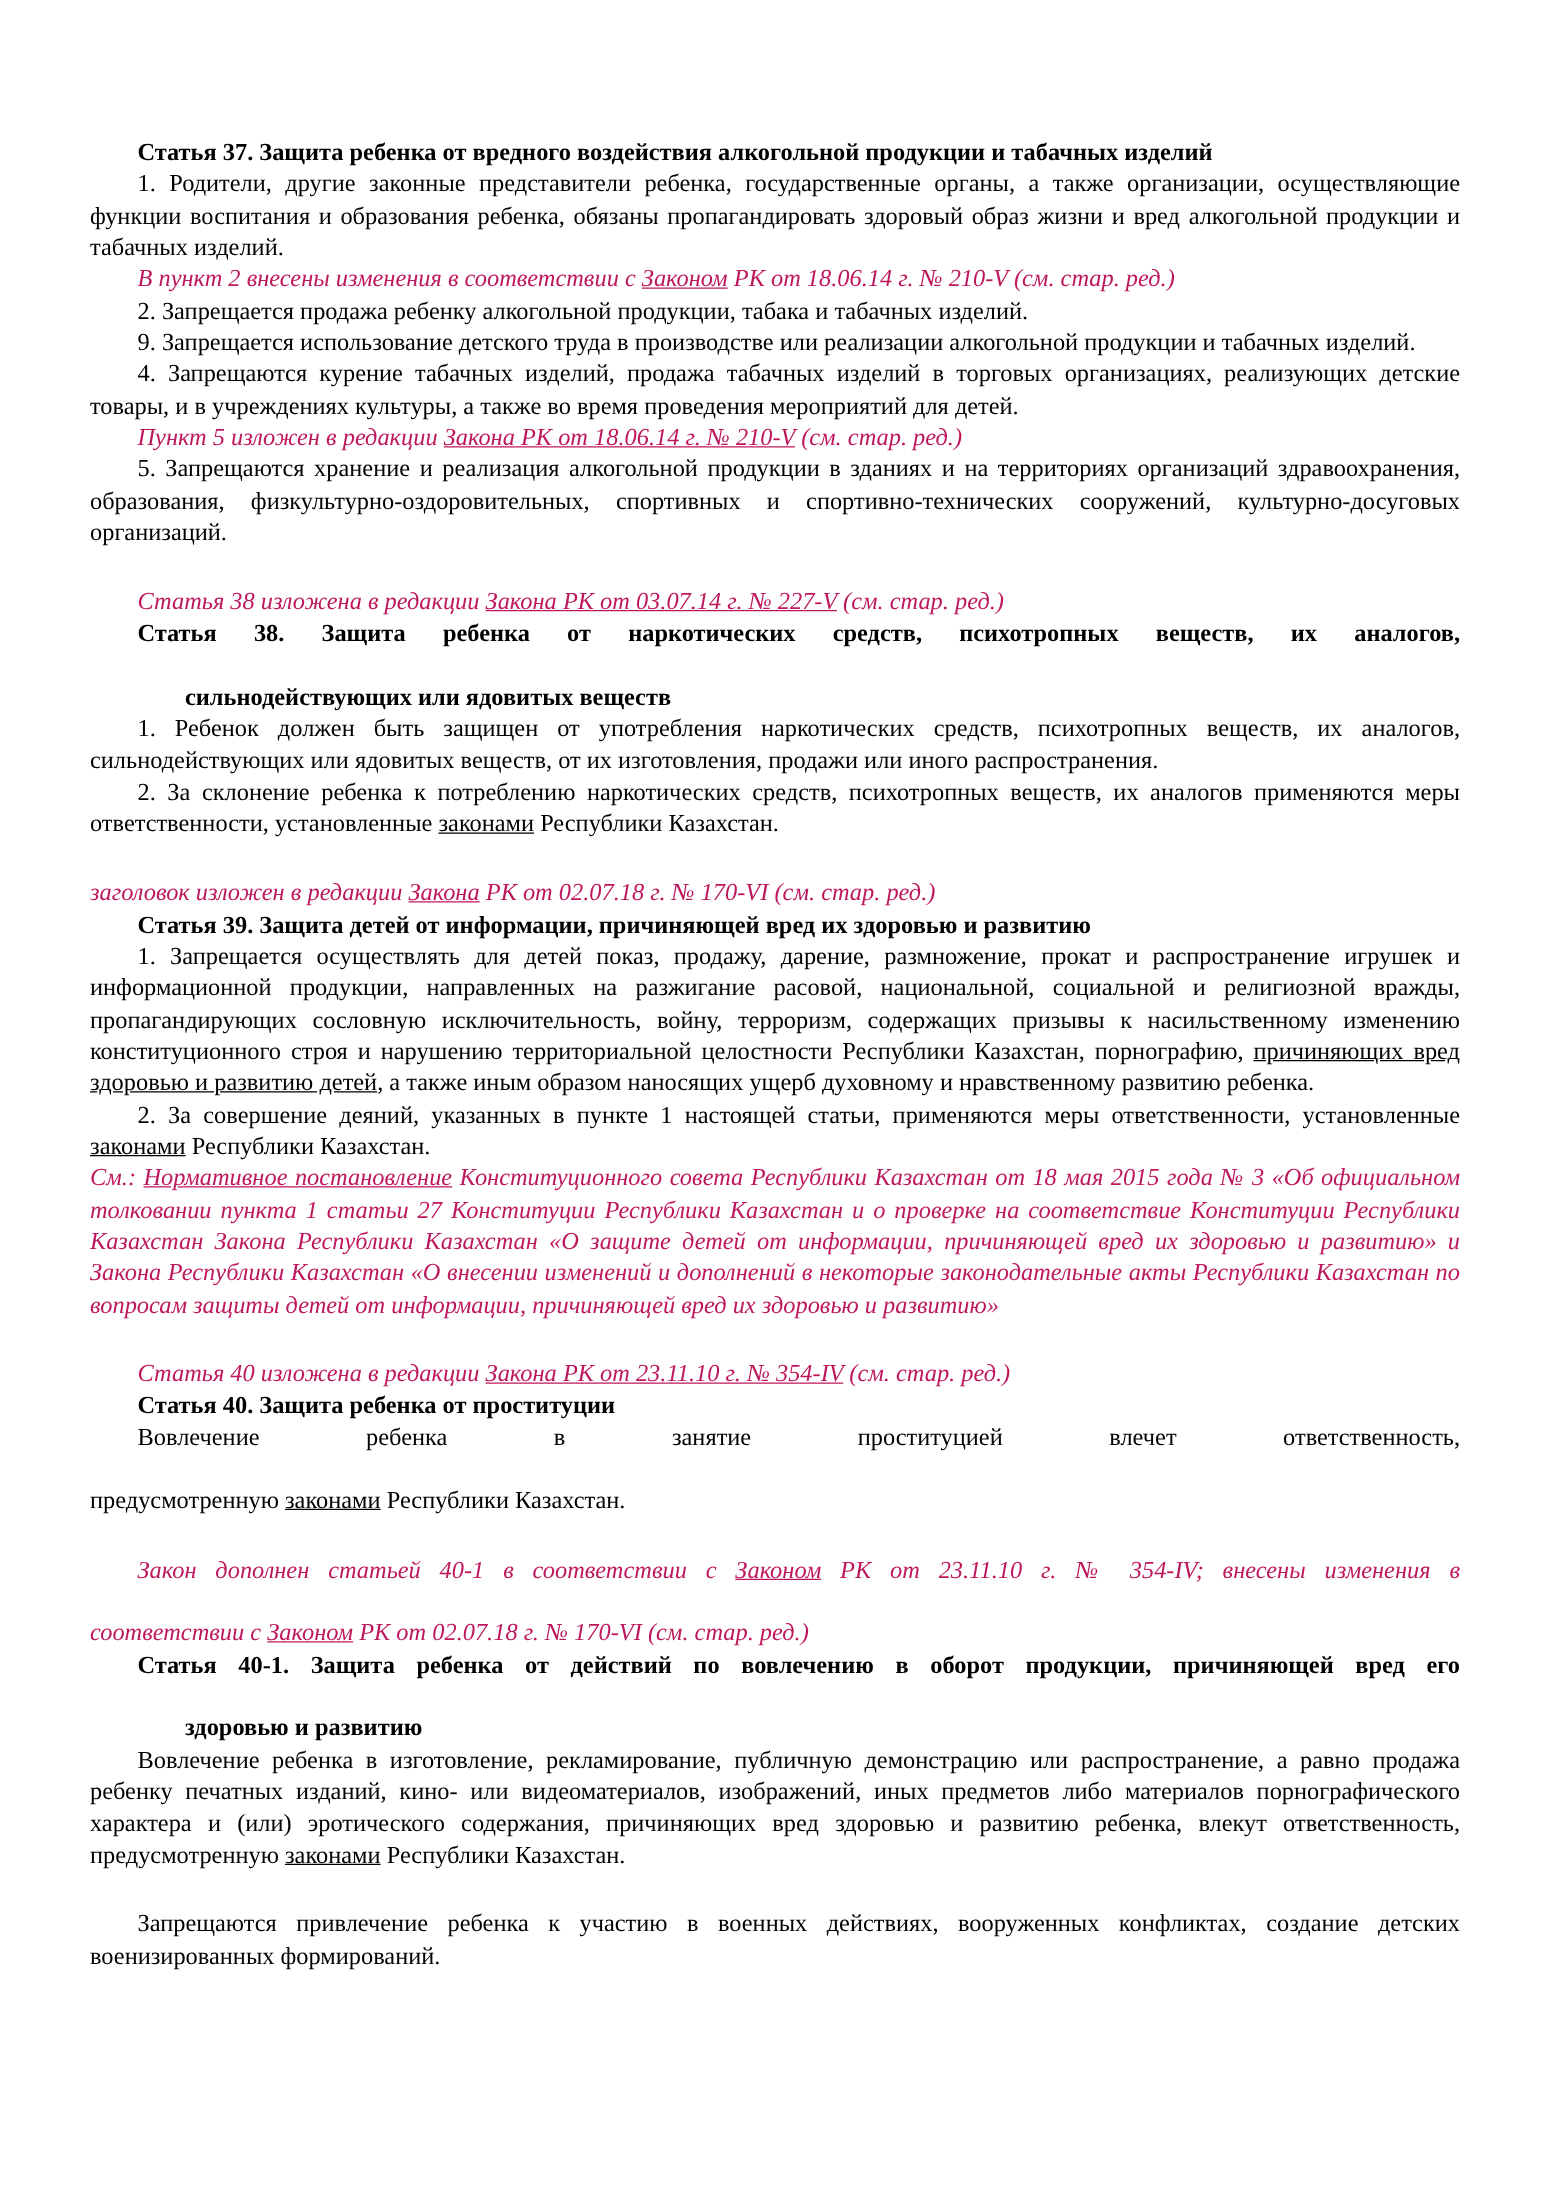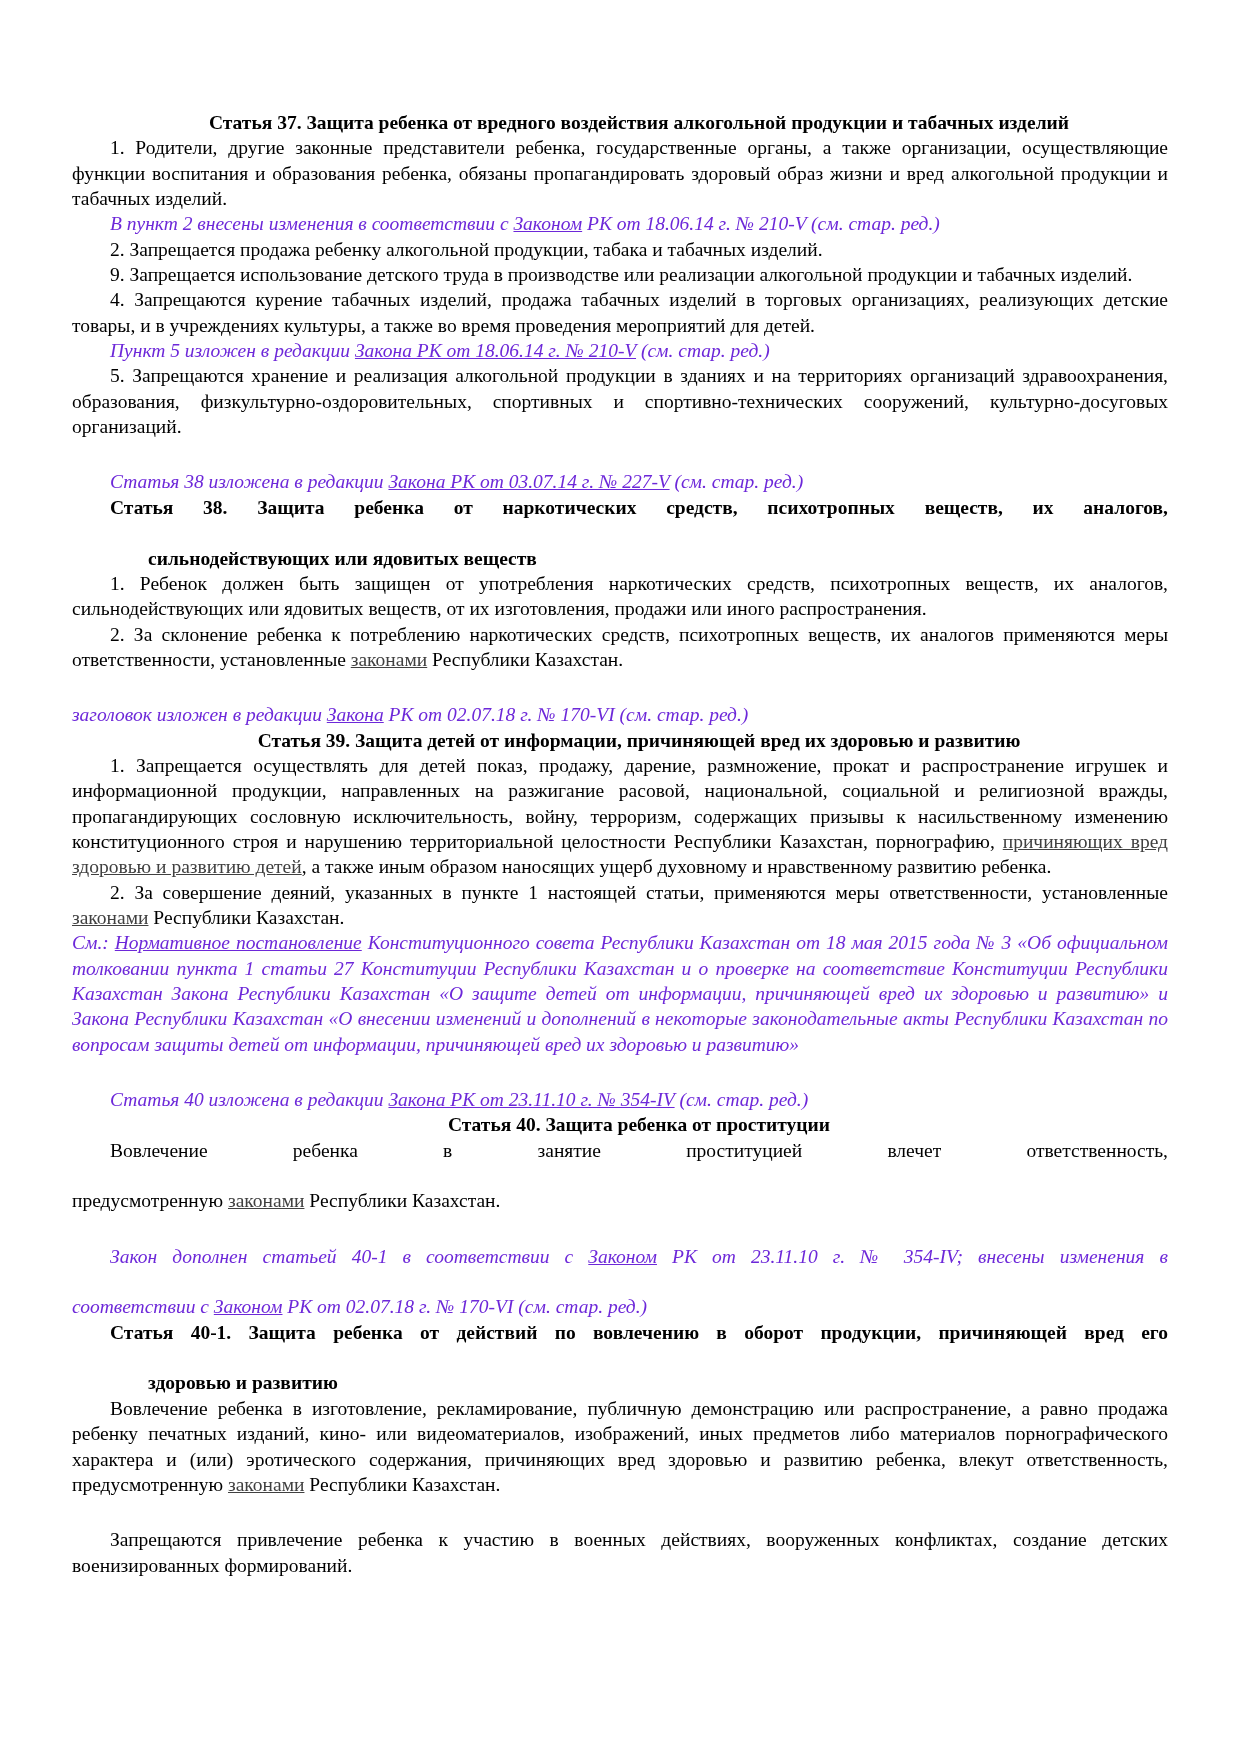--- a/index.html
+++ b/index.html
@@ -20,38 +20,38 @@
   }
   .blk { margin: 0; }
   p {
     margin: 0;
     text-align: justify;
     text-justify: inter-word;
   }
   .ind { text-indent: 38px; }
   .heading {
     font-weight: bold;
-    text-align: center;
+    text-align: left;
     text-indent: 38px;
   }
   .heading.hang {
     padding-left: 76px;
     text-indent: 0;
     text-align: justify;
   }
   .heading.hang .first { margin-left: -38px; }
   .note {
-    color: #6d28d9;
+    color: #be185d;
     font-style: italic;
     text-align: justify;
   }
   .note .u { text-decoration: underline; }
   .note.blocknote { text-indent: 0; }
   .u { text-decoration: underline; }
-  .lnk { text-decoration: underline; color: #404040; }
+  .lnk { text-decoration: underline; color: #000000; }
   .sp-lg { height: 30px; }
   .spread {
     text-align: justify;
     margin-top: 46px;
   }
   .spread::after {
     content: "";
     display: inline-block;
     width: 100%;
   }

